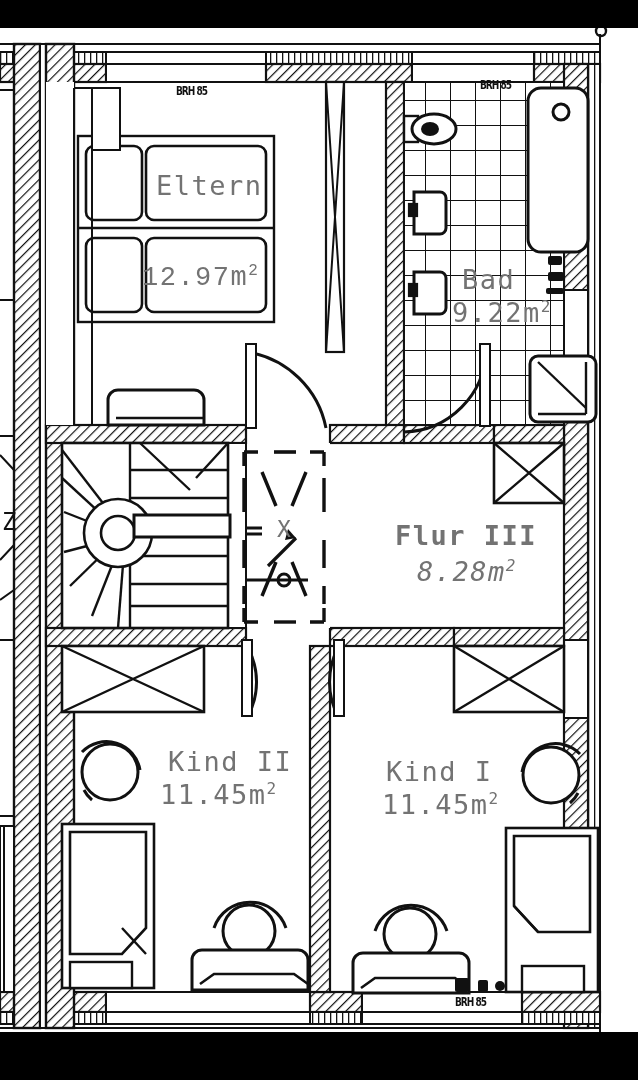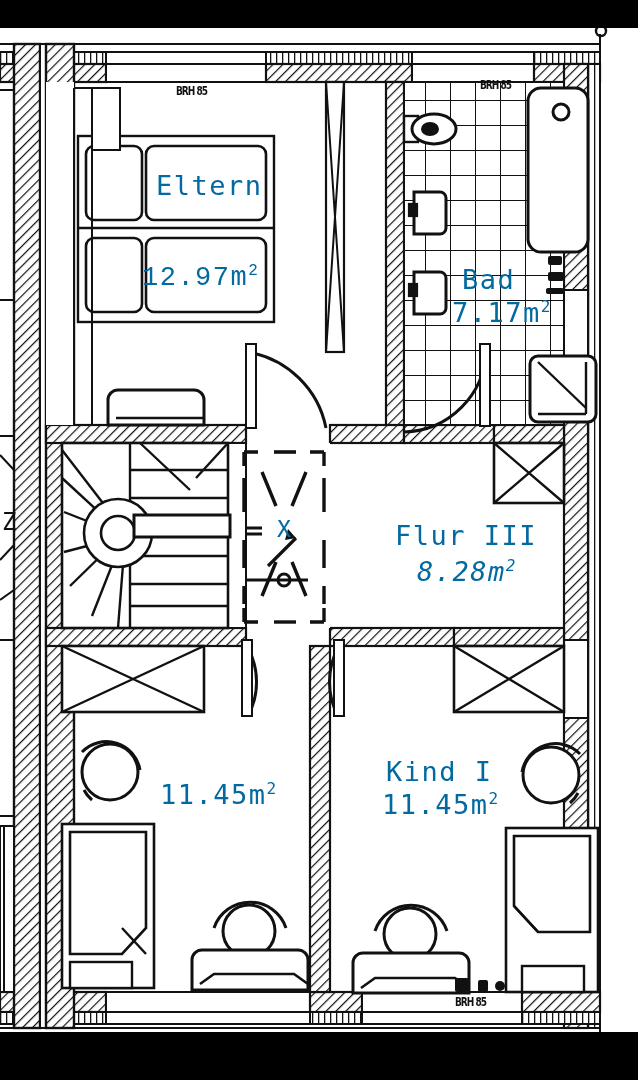--- a/index.html
+++ b/index.html
@@ -16,21 +16,21 @@
   
   .letterbox{position:absolute;left:0;width:638px;background:#000;z-index:60;}
   #lb-top{top:0;height:28px;}
   #lb-bottom{top:1032px;height:48px;}
 
   svg#plan{position:absolute;left:0;top:0;width:638px;height:1080px;display:block;}
 
   
   .lbl{
     position:absolute;
-    color:#0369a1;
+    color:#737373;
     font-family:"DejaVu Sans Mono","Liberation Mono",monospace;
     letter-spacing:1.5px;
     white-space:pre;
     z-index:40;
   }
   .lbl-name{font-size:27px;}
   .lbl-area{font-size:27px;}
   .sup{font-size:16px;vertical-align:super;letter-spacing:0;}
   .tiny{
     position:absolute;z-index:45;
@@ -364,25 +364,26 @@
         </g>
       </g>
 
     </g>
   </svg>
 
   <div class="lbl lbl-name" id="t-eltern-name" style="left: 156px; top: 170px;">Eltern</div>
   <div class="lbl lbl-area" id="t-eltern-area" style="left: 142px; top: 262px; font-family: Liberation Mono, monospace;"><span>12.97m</span><span class="sup">2</span></div>
 
   <div class="lbl lbl-name" id="t-bad-name" style="left: 462px; top: 264px; text-align: right;">Bad</div>
-  <div class="lbl lbl-area" id="t-bad-area" style="left: 452px; top: 297px;"><span>7.17m</span><span class="sup">2</span></div>
-
-  <div class="lbl lbl-name" id="t-flur-name" style="left: 395px; top: 520px;">Flur III</div>
+  <div class="lbl lbl-area" id="t-bad-area" style="left: 452px; top: 297px;"><span>9.22m</span><span class="sup">2</span></div>
+
+  <div class="lbl lbl-name" id="t-flur-name" style="left: 395px; top: 520px; font-weight: bold;">Flur III</div>
   <div class="lbl lbl-area" id="t-flur-area" style="left: 417px; top: 556px; font-style: italic;"><span>8.28m</span><span class="sup">2</span></div>
 
+  <div class="lbl lbl-name" id="t-kind2-name" style="left: 168px; top: 746px;">Kind II</div>
   <div class="lbl lbl-area" id="t-kind2-area" style="left: 160px; top: 779px;"><span>11.45m</span><span class="sup">2</span></div>
 
   <div class="lbl lbl-name" id="t-kind1-name" style="left: 386px; top: 756px;">Kind I</div>
   <div class="lbl lbl-area" id="t-kind1-area" style="left: 382px; top: 789px;"><span>11.45m</span><span class="sup">2</span></div>
 
   <div class="tiny" id="a0" style="left: 176px; top: 86px;">BRH 85</div>
   <div class="tiny" id="a1" style="left: 480px; top: 80px;">BRH 85</div>
   <div class="tiny" id="a2" style="left: 455px; top: 997px;">BRH 85</div>
 
   <div class="edge-letter" id="e0" style="left: 2px; top: 508px;">Z</div>

